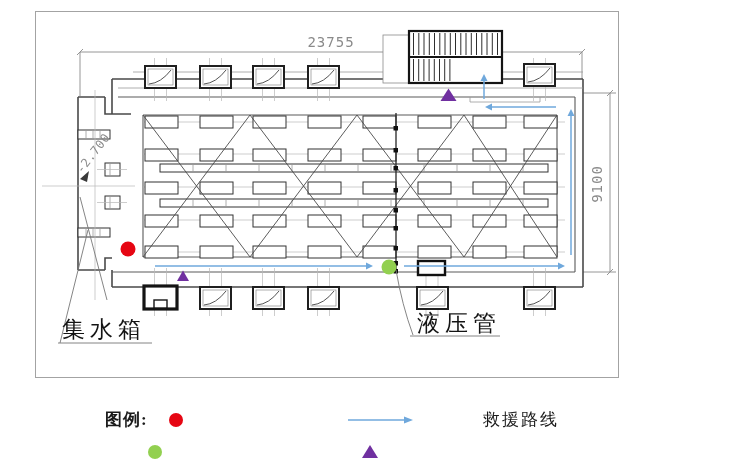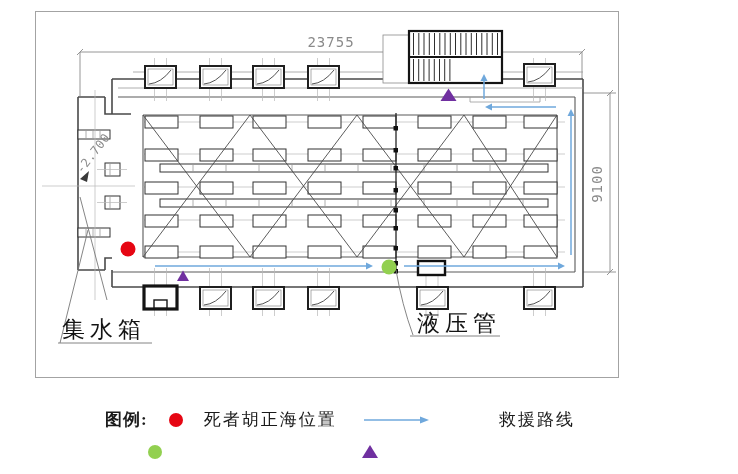--- a/index.html
+++ b/index.html
@@ -191,23 +191,22 @@
   <polygon class="m-purple" points="440.5,101 456.5,101 448.5,88.5"></polygon>
 
   <text class="cn-big" x="62" y="337">集水箱</text>
   <text class="cn-big" x="417" y="331">液压管</text>
 </svg>
 
   <div>
     <div class="lg" style="left:105px;top:408px">
       <span class="t">图例:</span>
       <span class="dot red"></span>
-      <span>死者胡正海位置</span>
-    </div>
-    <div class="lg" style="left:361px;top:408px">
+    </div>
+    <div class="lg" style="left:345px;top:408px">
       <svg width="72" height="12">
         <line class="arrow-line" x1="3" y1="6" x2="59" y2="6"></line>
         <polygon class="arrow-head" points="59,2.5 68,6 59,9.5"></polygon>
       </svg>
       <span class="gap"></span>
       <span>救援路线</span>
     </div>
     <div class="lg" style="left:148px;top:445px">
       <span class="dot green"></span>
     </div>

